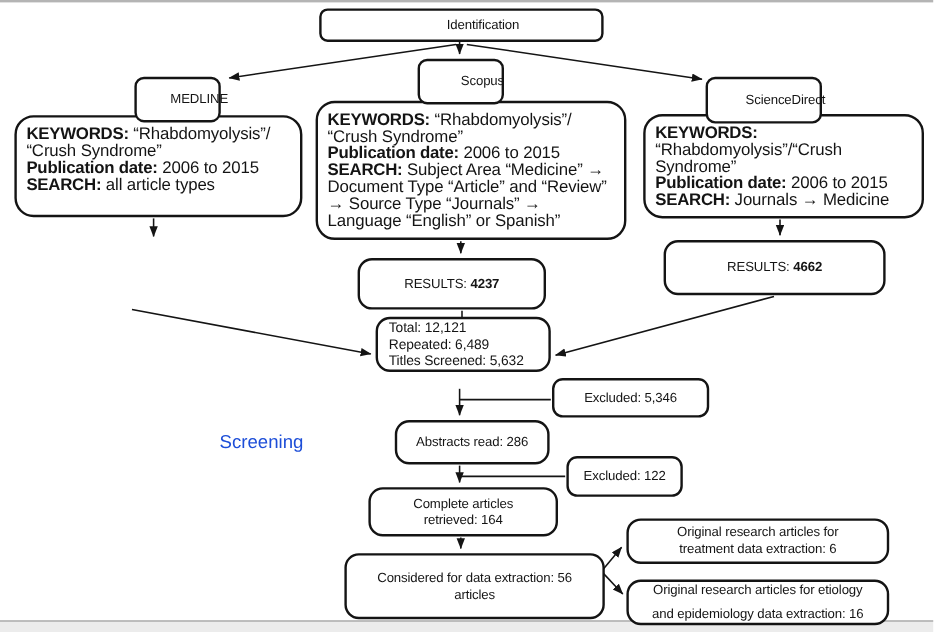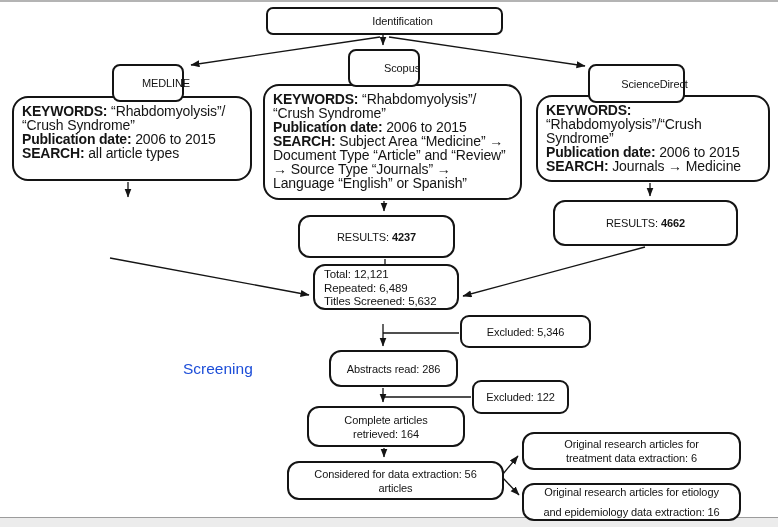--- a/index.html
+++ b/index.html
@@ -29,21 +29,21 @@
   #kw-sciencedirect { left:536px; top:95px; width:234px; height:87px; }
   #res-medline       { left:13px;  top:201px; width:197px; height:56px; }
   #res-scopus        { left:298px; top:215px; width:157px; height:43px; }
   #res-sciencedirect { left:553px; top:200px; width:185px; height:46px; }
   #box-total { left:313px; top:264px; width:146px; height:46px; border-radius:12px;
     font-size:11.5px; line-height:13.6px; padding:2px 2px 0 9px; z-index:2; }
   #box-excluded-titles    { left:460px; top:315px; width:131px; height:33px; }
   #box-abstracts          { left:329px; top:350px; width:129px; height:37px; }
   #box-excluded-abstracts { left:472px; top:380px; width:97px;  height:34px; }
   #box-complete   { left:307px; top:406px; width:158px; height:41px; }
-  #box-considered { left:287px; top:461px; width:217px; height:39px; }
+  #box-considered { left:287px; top:461px; width:217px; height:55px; }
   #box-treatment  { left:522px; top:432px; width:219px; height:38px; }
   #box-etiology   { left:522px; top:483px; width:219px; height:38px;justify-content:space-between; }
   #screening-label { position:absolute; left:183px; top:360px; font-size:15.5px;
     color:#1d4ed8; letter-spacing:0; z-index:2; }
 </style>
 </head>
 <body>
 
 <div class="canvas">
 

